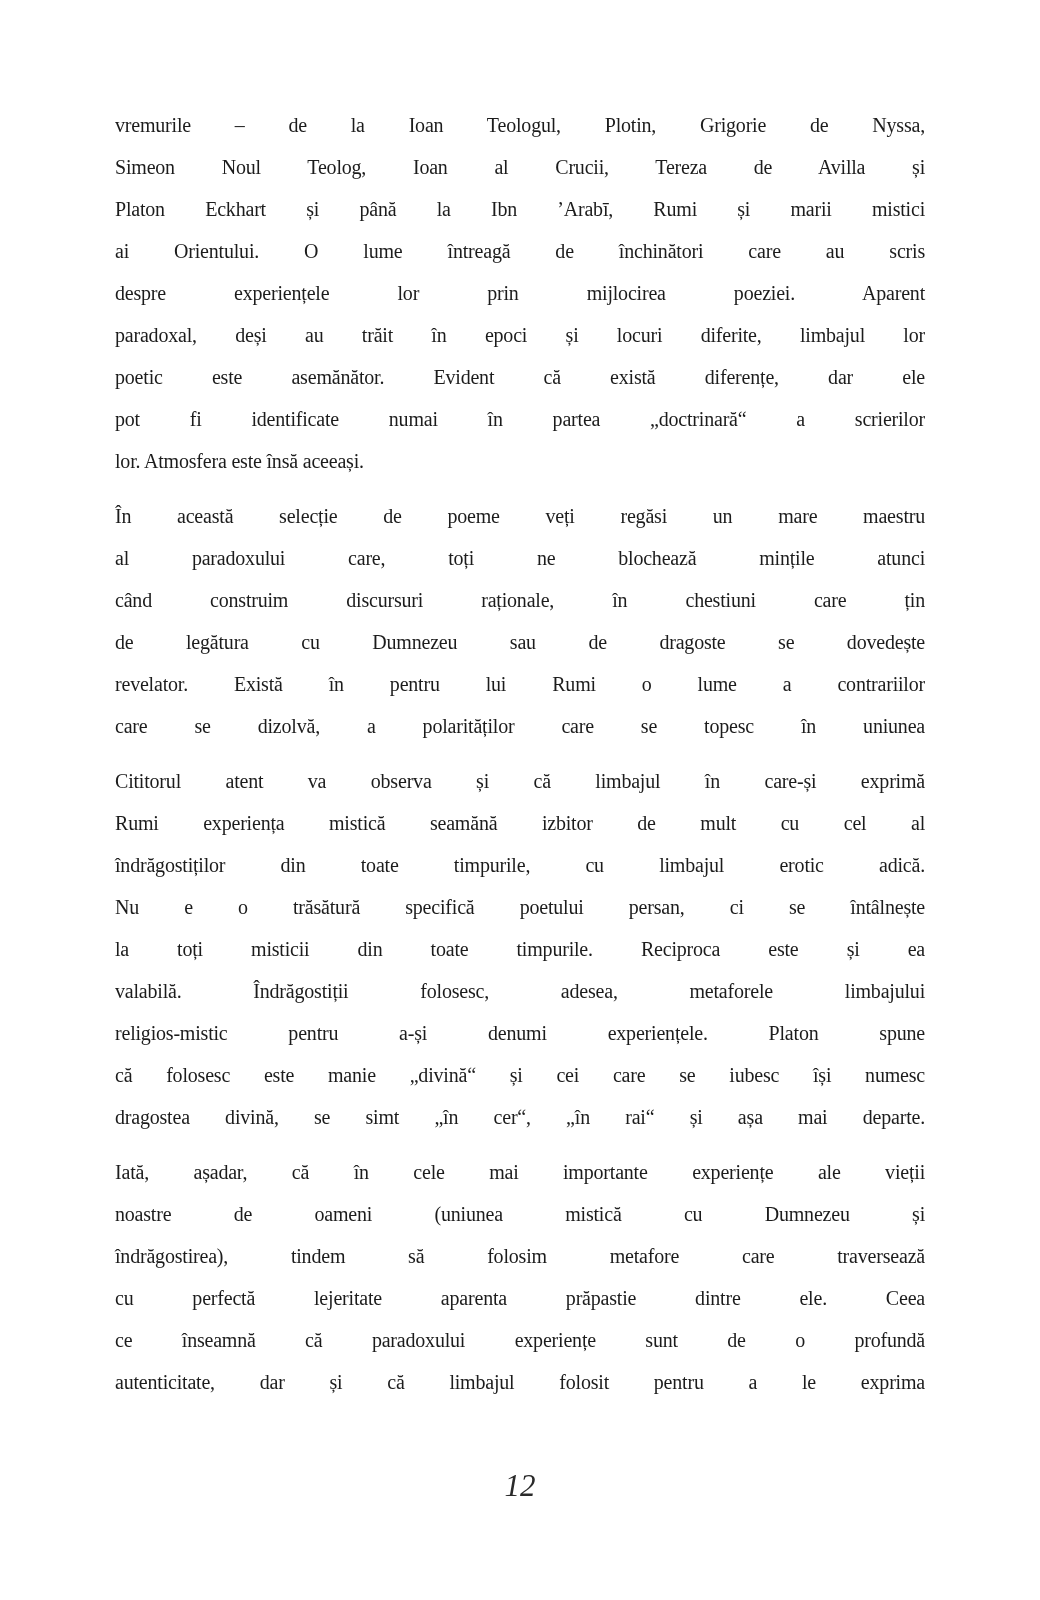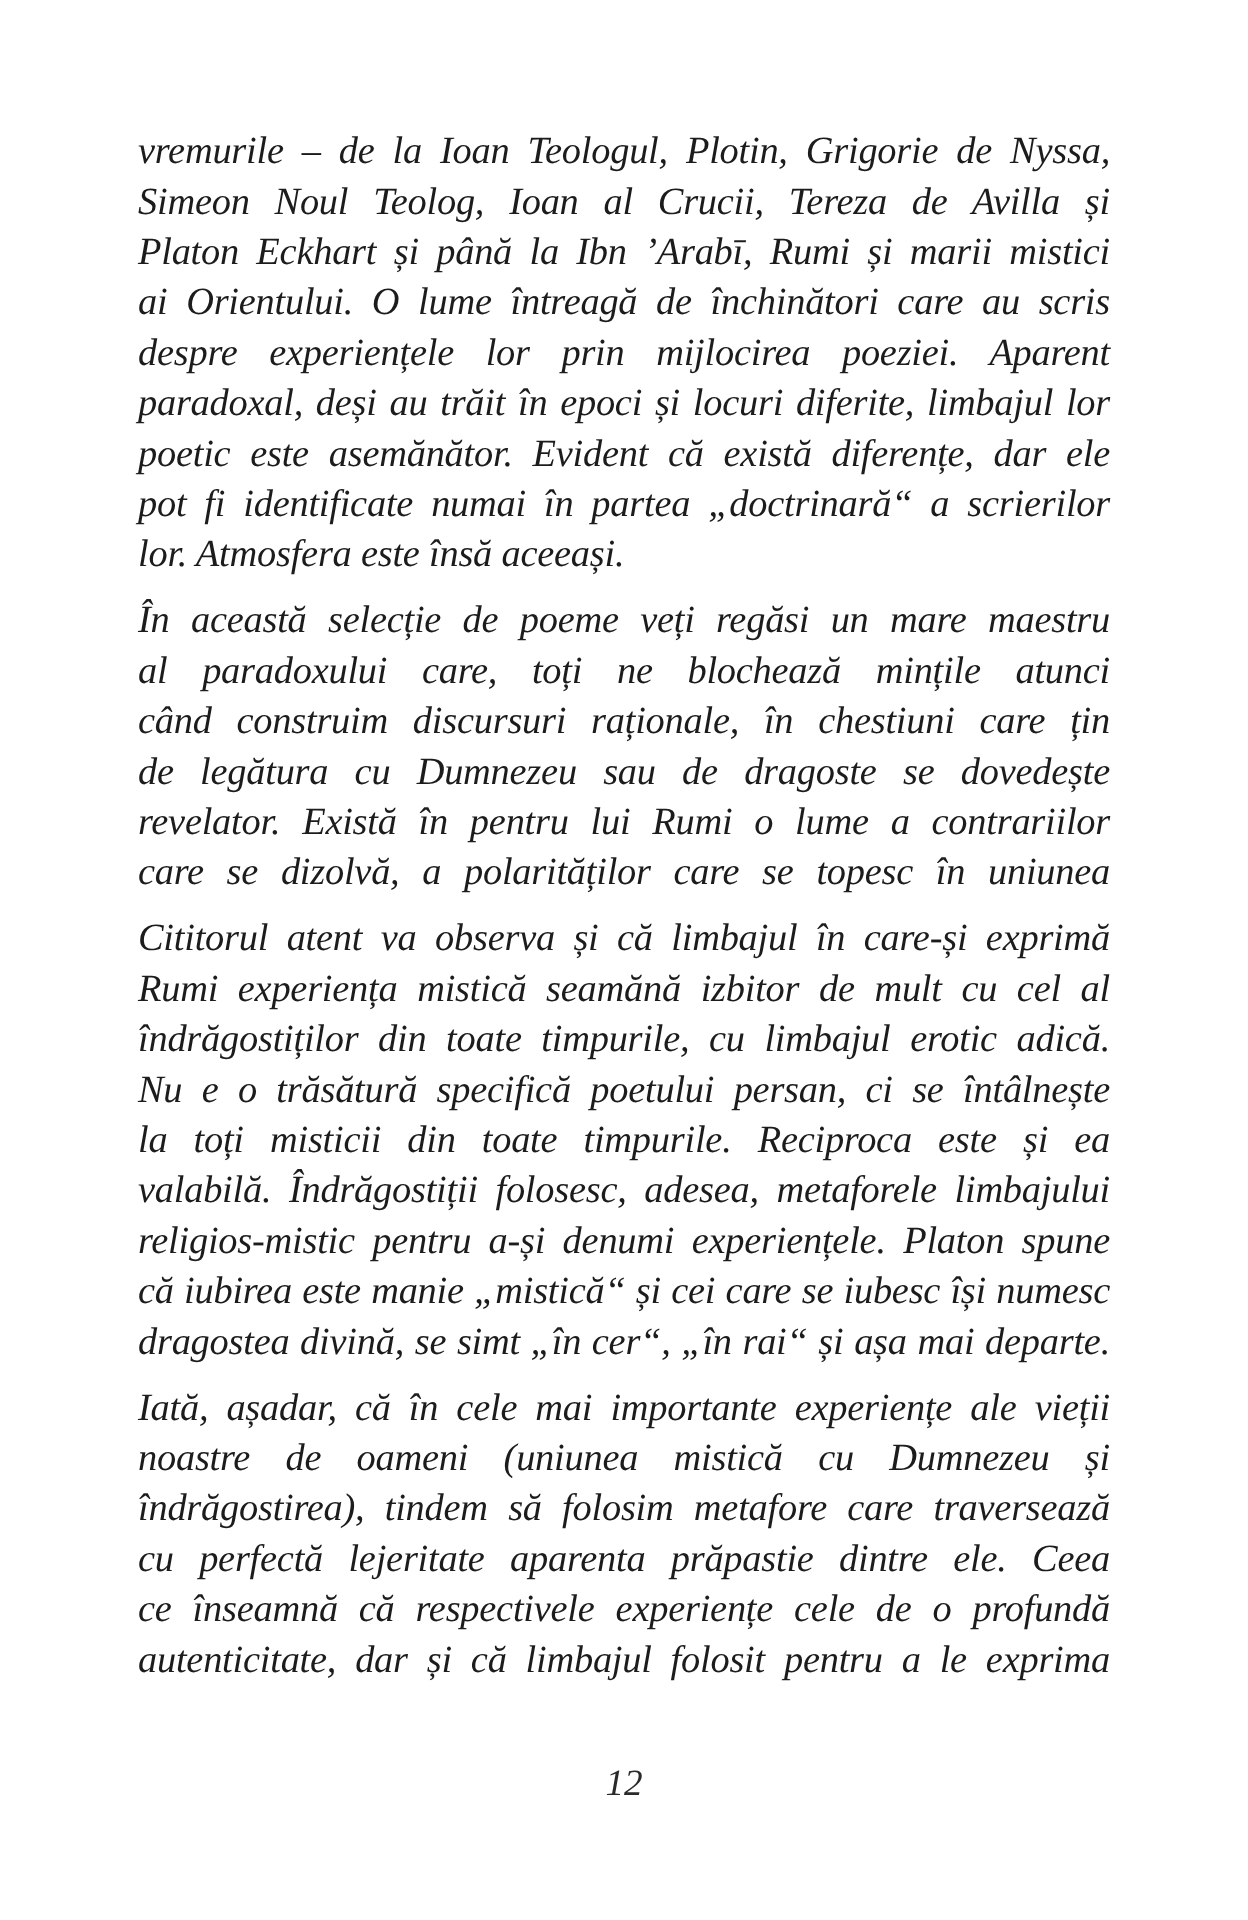--- a/index.html
+++ b/index.html
@@ -14,24 +14,23 @@
     height: 1600px;
     background: #ffffff;
     font-family: "Liberation Serif", "DejaVu Serif", serif;
     color: #1c1c1c;
   }
   .text-block {
     position: absolute;
     left: 115px;
     top: 104px;
     width: 810px;
-    font-size: 32px;
+    font-size: 20px;
     line-height: 42px;
     letter-spacing: -0.2px;
-    font-style: italic;
   }
   .paragraph {
     margin: 0 0 13px 0;
   }
   .paragraph:last-child {
     margin-bottom: 0;
   }
   .line {
     text-align: justify;
     text-align-last: justify;
@@ -77,26 +76,26 @@
         <div class="line">care se dizolvă, a polarităților care se topesc în uniunea</div>
       </div>
       <div class="paragraph">
         <div class="line">Cititorul atent va observa și că limbajul în care-și exprimă</div>
         <div class="line">Rumi experiența mistică seamănă izbitor de mult cu cel al</div>
         <div class="line">îndrăgostiților din toate timpurile, cu limbajul erotic adică.</div>
         <div class="line">Nu e o trăsătură specifică poetului persan, ci se întâlnește</div>
         <div class="line">la toți misticii din toate timpurile. Reciproca este și ea</div>
         <div class="line">valabilă. Îndrăgostiții folosesc, adesea, metaforele limbajului</div>
         <div class="line">religios-mistic pentru a-și denumi experiențele. Platon spune</div>
-        <div class="line">că iubirea este manie „mistică“ și cei care se iubesc își numesc</div>
+        <div class="line">că folosesc este manie „divină“ și cei care se iubesc își numesc</div>
         <div class="line">dragostea divină, se simt „în cer“, „în rai“ și așa mai departe.</div>
       </div>
       <div class="paragraph">
         <div class="line">Iată, așadar, că în cele mai importante experiențe ale vieții</div>
         <div class="line">noastre de oameni (uniunea mistică cu Dumnezeu și</div>
         <div class="line">îndrăgostirea), tindem să folosim metafore care traversează</div>
         <div class="line">cu perfectă lejeritate aparenta prăpastie dintre ele. Ceea</div>
-        <div class="line">ce înseamnă că respectivele experiențe cele de o profundă</div>
+        <div class="line">ce înseamnă că paradoxului experiențe sunt de o profundă</div>
         <div class="line">autenticitate, dar și că limbajul folosit pentru a le exprima</div>
       </div>
     </div>
   <div class="page-number">12</div>
 </div>
 
 </body></html>

